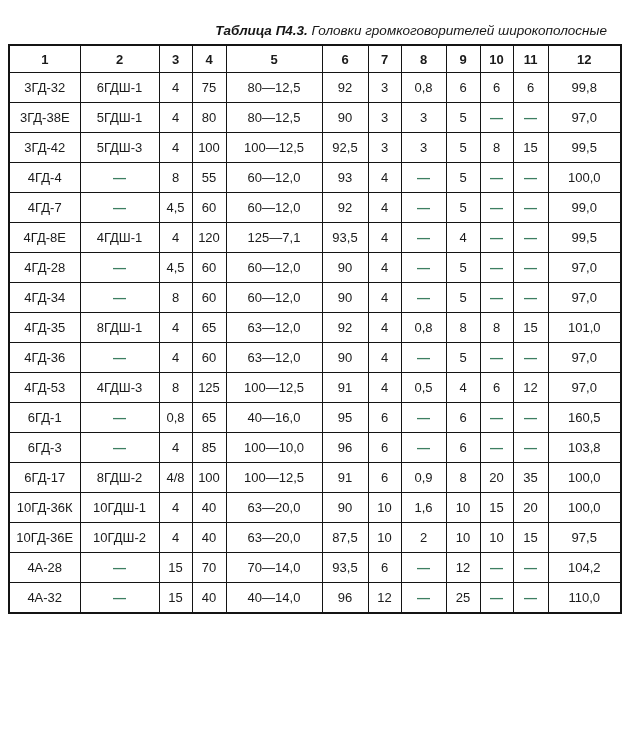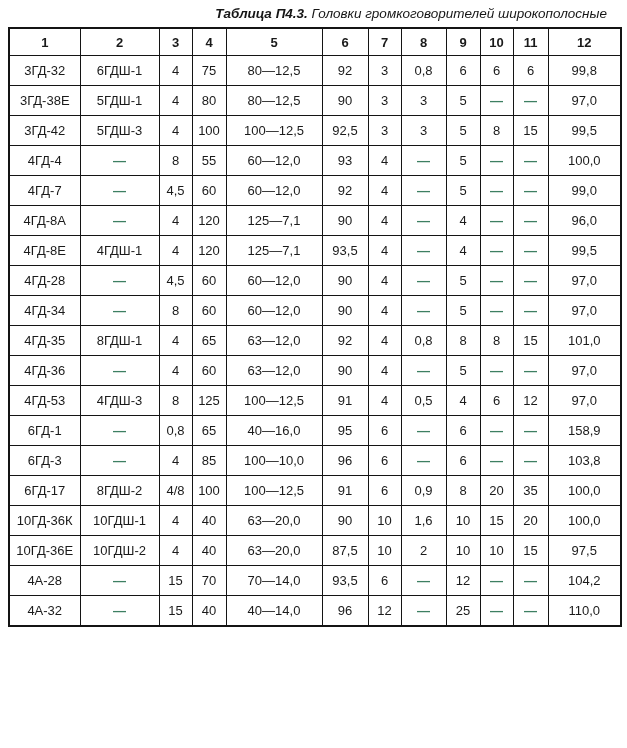--- a/index.html
+++ b/index.html
@@ -12,21 +12,21 @@
     position: relative;
     width: 627px;
     height: 748px;
     background: #ffffff;
     box-sizing: border-box;
     overflow: hidden;
   }
   .title {
     box-sizing: border-box;
     width: 627px;
-    padding: 6px 20px 6px 0;
+    padding: 23px 20px 6px 0;
     text-align: right;
     font-size: 13.5px;
     color: #161616;
     font-style: italic;
     white-space: nowrap;
   }
   .title .title-label {
     font-weight: bold;
   }
   table.spec-table {
@@ -178,34 +178,20 @@
           <td>60—12,0</td>
           <td>92</td>
           <td>4</td>
           <td class="dash">—</td>
           <td>5</td>
           <td class="dash">—</td>
           <td class="dash">—</td>
           <td>99,0</td>
         </tr>
         <tr>
-          <td>4ГД-8А</td>
-          <td class="dash">—</td>
-          <td>4</td>
-          <td>120</td>
-          <td>125—7,1</td>
-          <td>90</td>
-          <td>4</td>
-          <td class="dash">—</td>
-          <td>4</td>
-          <td class="dash">—</td>
-          <td class="dash">—</td>
-          <td>96,0</td>
-        </tr>
-        <tr>
           <td>4ГД-8Е</td>
           <td>4ГДШ-1</td>
           <td>4</td>
           <td>120</td>
           <td>125—7,1</td>
           <td>93,5</td>
           <td>4</td>
           <td class="dash">—</td>
           <td>4</td>
           <td class="dash">—</td>
@@ -287,21 +273,21 @@
           <td class="dash">—</td>
           <td>0,8</td>
           <td>65</td>
           <td>40—16,0</td>
           <td>95</td>
           <td>6</td>
           <td class="dash">—</td>
           <td>6</td>
           <td class="dash">—</td>
           <td class="dash">—</td>
-          <td>158,9</td>
+          <td>160,5</td>
         </tr>
         <tr>
           <td>6ГД-3</td>
           <td class="dash">—</td>
           <td>4</td>
           <td>85</td>
           <td>100—10,0</td>
           <td>96</td>
           <td>6</td>
           <td class="dash">—</td>

